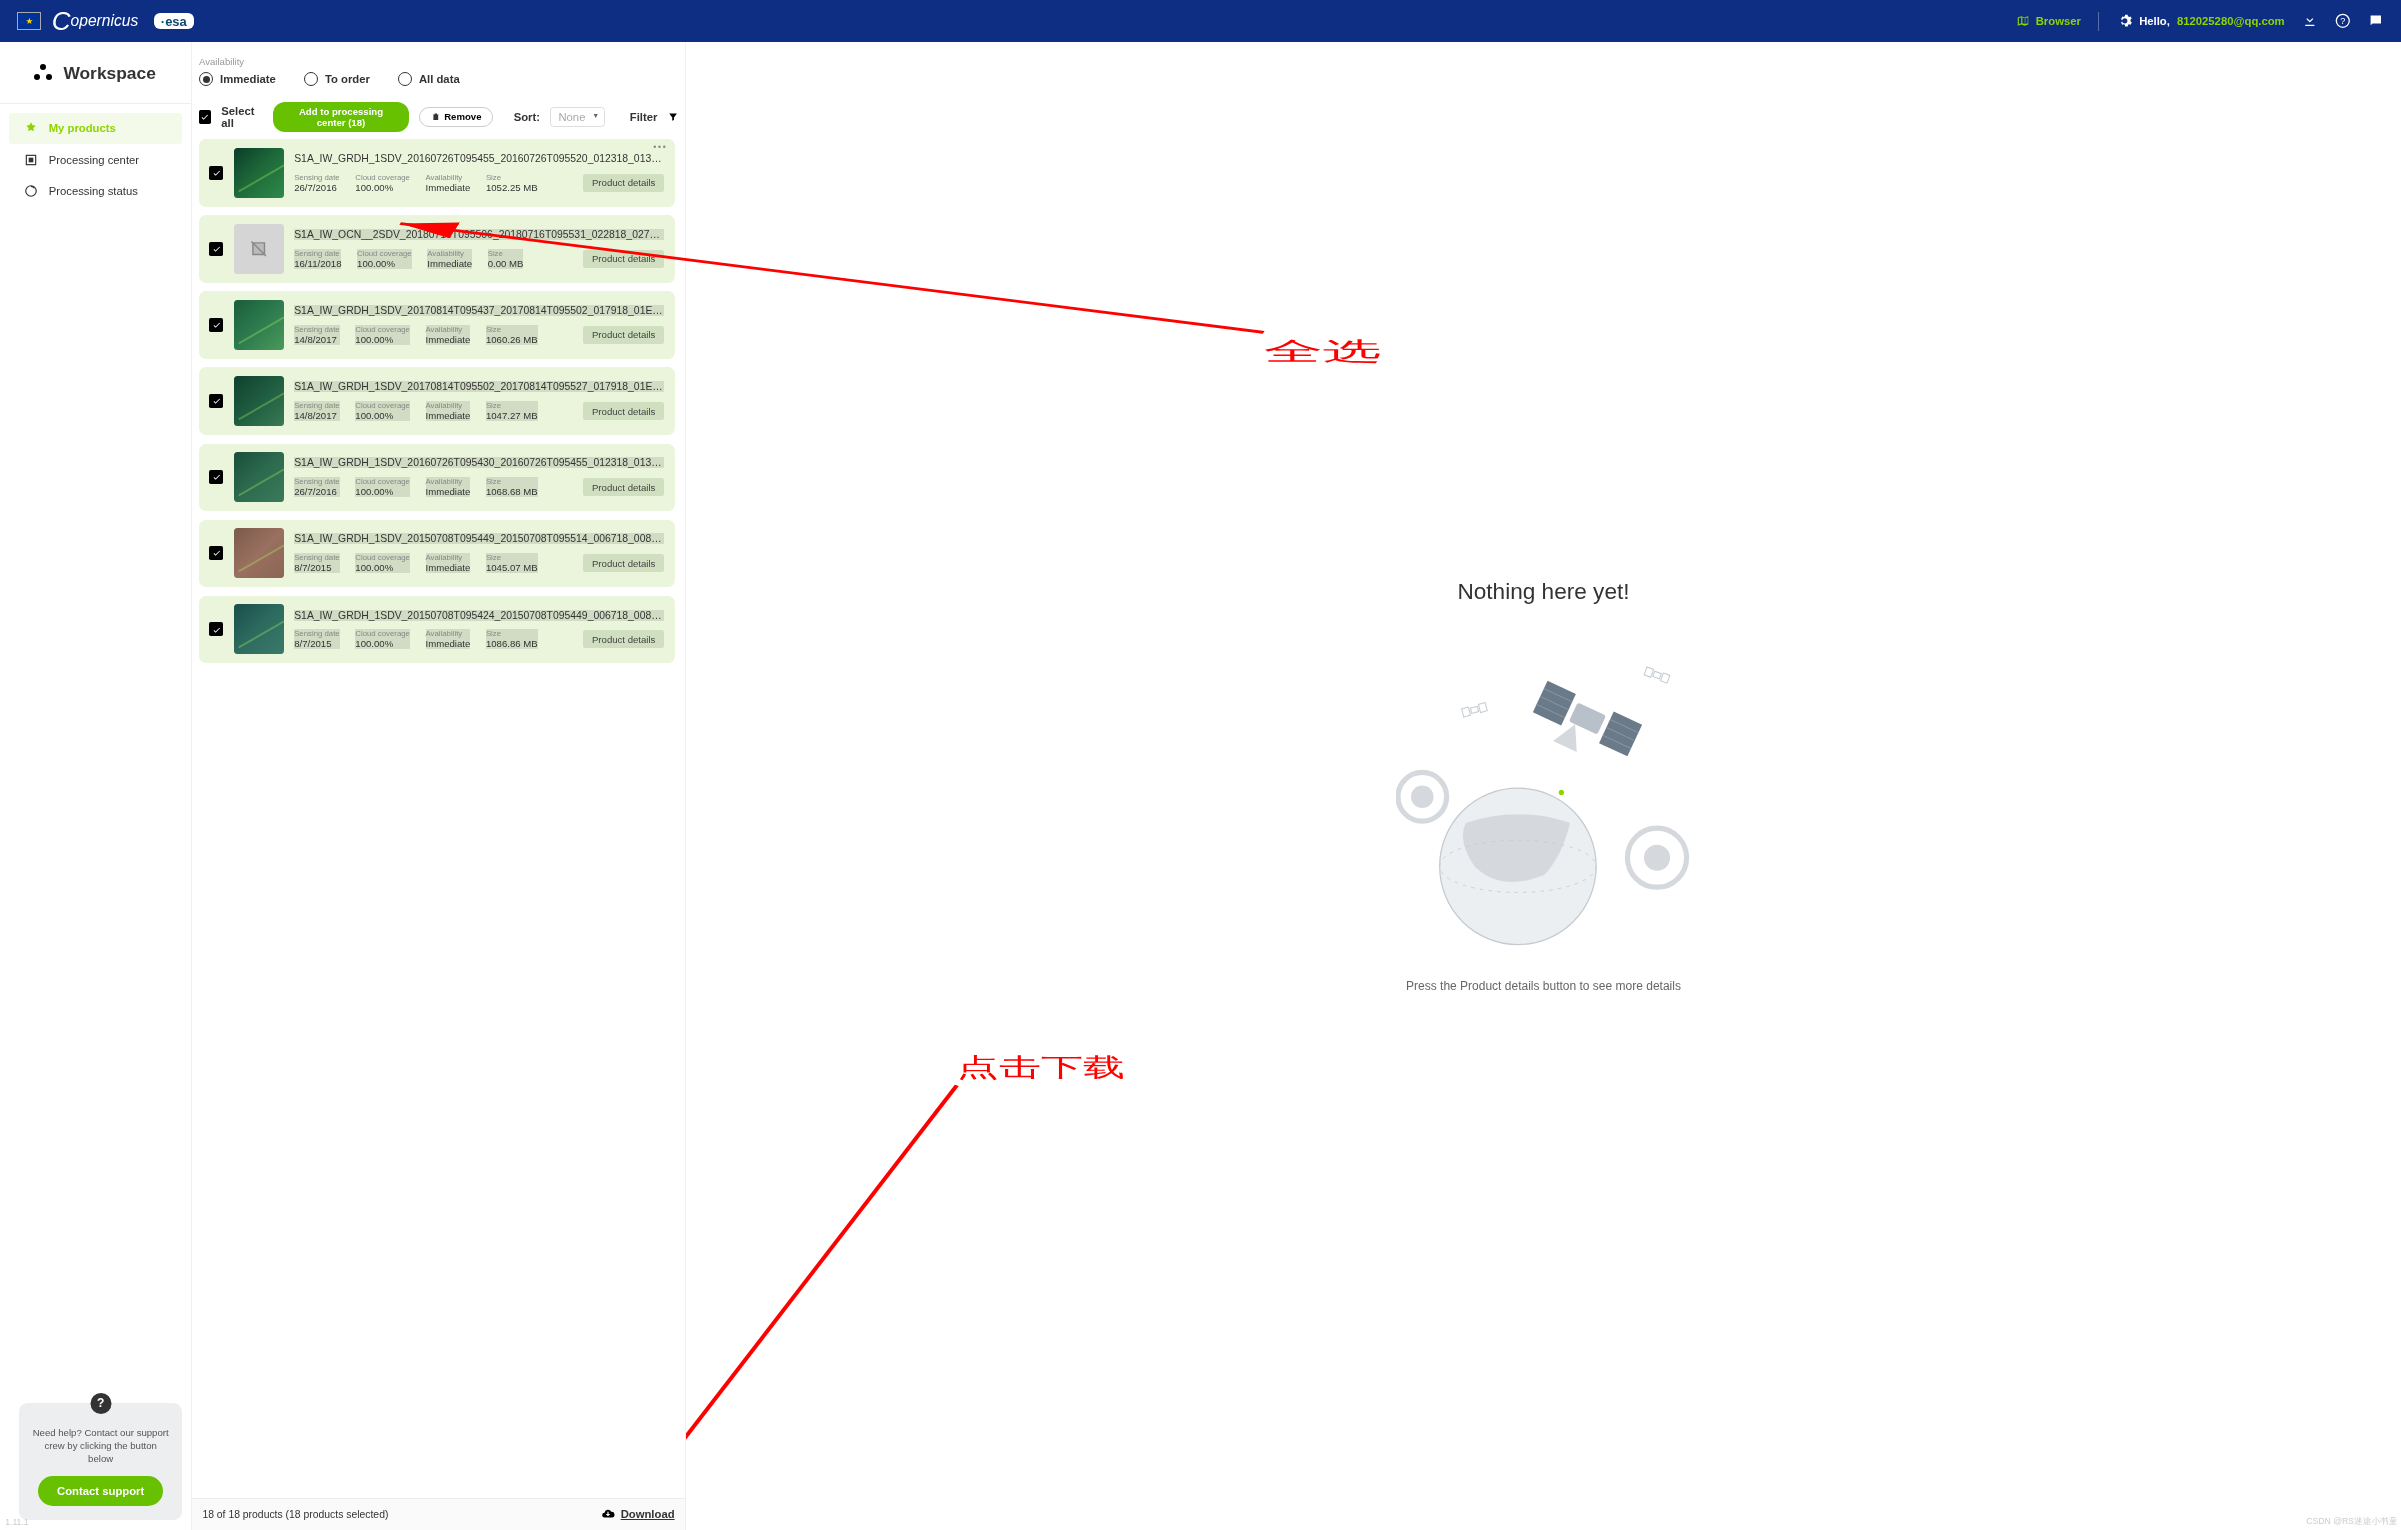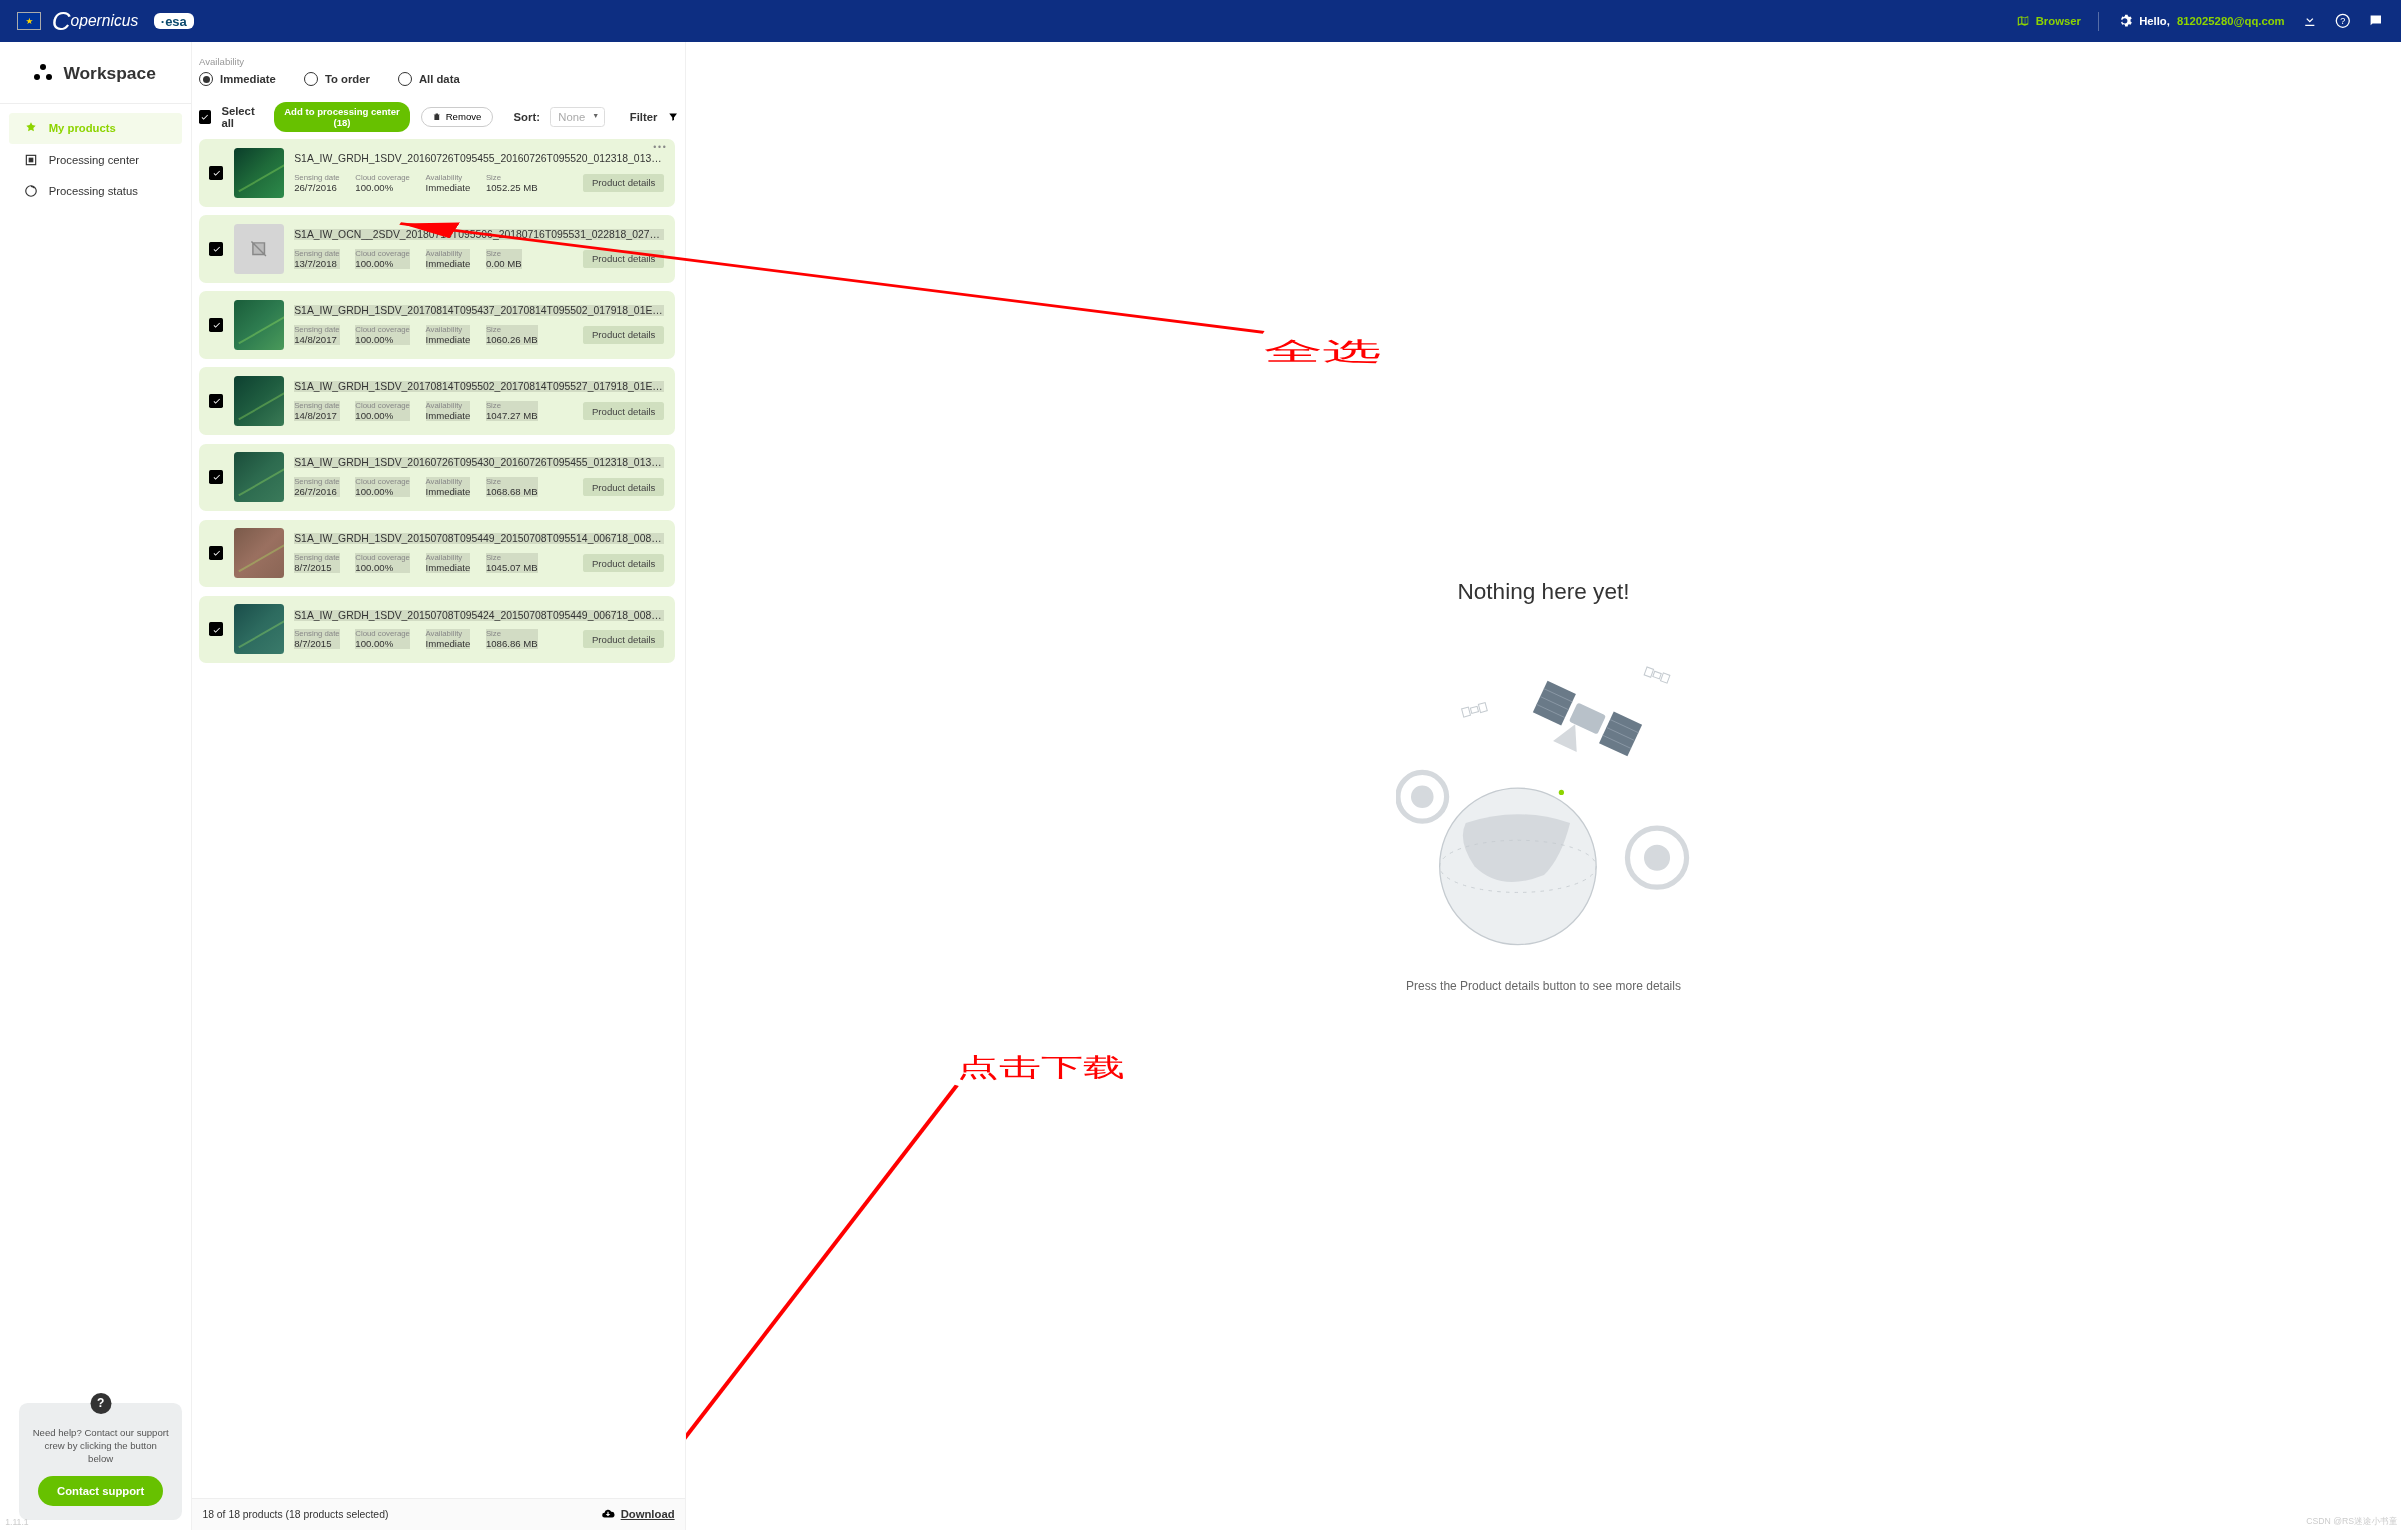--- a/index.html
+++ b/index.html
@@ -50,21 +50,21 @@
 .radio-row { display: flex; gap: 28px; margin-bottom: 12px; align-items: center; }
 .radio-opt { display: flex; align-items: center; gap: 7px; cursor: pointer; font-weight: 600; color: #333; }
 .radio-opt .rdot { width: 14px; height: 14px; border: 1.7px solid #333; border-radius: 50%; display: flex; align-items: center; justify-content: center; }
 .radio-opt.checked .rdot::after { content: ''; width: 7px; height: 7px; background: #333; border-radius: 50%; }
 
 .action-row { display: flex; align-items: center; gap: 10.4px; padding: 3.5px 0 7px; }
 .selectall-chk { width: 14px; height: 14px; background: #000; border-radius: 1.7px; display: flex; align-items: center; justify-content: center; cursor: pointer; }
 .selectall-chk svg { fill: #fff; width: 9.6px; height: 9.6px; }
 .selectall-label { font-weight: 600; }
 .add-processing { background: #67c100; color: #fff; border-radius: 12px; padding: 4.3px 10.4px; font-size: 9.6px; font-weight: 600; border: none; cursor: pointer; }
-.remove-btn { background: #fff; border: 0.9px solid #ccc; border-radius: 12px; padding: 3.5px 10.4px; font-size: 9.6px; font-weight: 400; cursor: pointer; display: flex; align-items: center; gap: 4px; }
+.remove-btn { background: #fff; border: 0.9px solid #ccc; border-radius: 12px; padding: 3.5px 10.4px; font-size: 9.6px; font-weight: 700; cursor: pointer; display: flex; align-items: center; gap: 4px; }
 .remove-btn svg { width: 9.6px; height: 9.6px; fill: #333; }
 .action-spacer { flex: 1; }
 .sort-label { font-weight: 600; }
 .sort-val { border: 0.9px solid #ddd; border-radius: 3.5px; padding: 2.6px 19px 2.6px 7px; color: #aaa; position: relative; cursor: pointer; }
 .sort-val::after { content: '▼'; position: absolute; right: 5.2px; top: 3.5px; font-size: 7px; color: #666; }
 .filter-label { font-weight: 700; margin-left: 14px; }
 .filter-icon { width: 12px; height: 12px; fill: #000; cursor: pointer; }
 
 .product-scroll { flex: 1; overflow-y: auto; padding-right: 3.5px; }
 .product-scroll::-webkit-scrollbar { width: 7px; }
@@ -276,21 +276,21 @@
             <div class="p-thumb no-img">
               <svg viewBox="0 0 24 24">
                 <path d="M4 4h16v16H4zM2 2l20 20" stroke="#888" stroke-width="2" fill="#bbb"></path>
               </svg>
             </div>
             <div class="p-body">
               <div class="p-title">S1A_IW_OCN__2SDV_20180716T095506_20180716T095531_022818_02794F_F...</div>
               <div class="p-meta">
                 <div class="meta-item">
                   <span class="meta-label">Sensing date</span>
-                  <span class="meta-value">13/7/2018</span>
+                  <span class="meta-value">16/11/2018</span>
                 </div>
                 <div class="meta-item">
                   <span class="meta-label">Cloud coverage</span>
                   <span class="meta-value">100.00%</span>
                 </div>
                 <div class="meta-item">
                   <span class="meta-label">Availability</span>
                   <span class="meta-value">Immediate</span>
                 </div>
                 <div class="meta-item">

